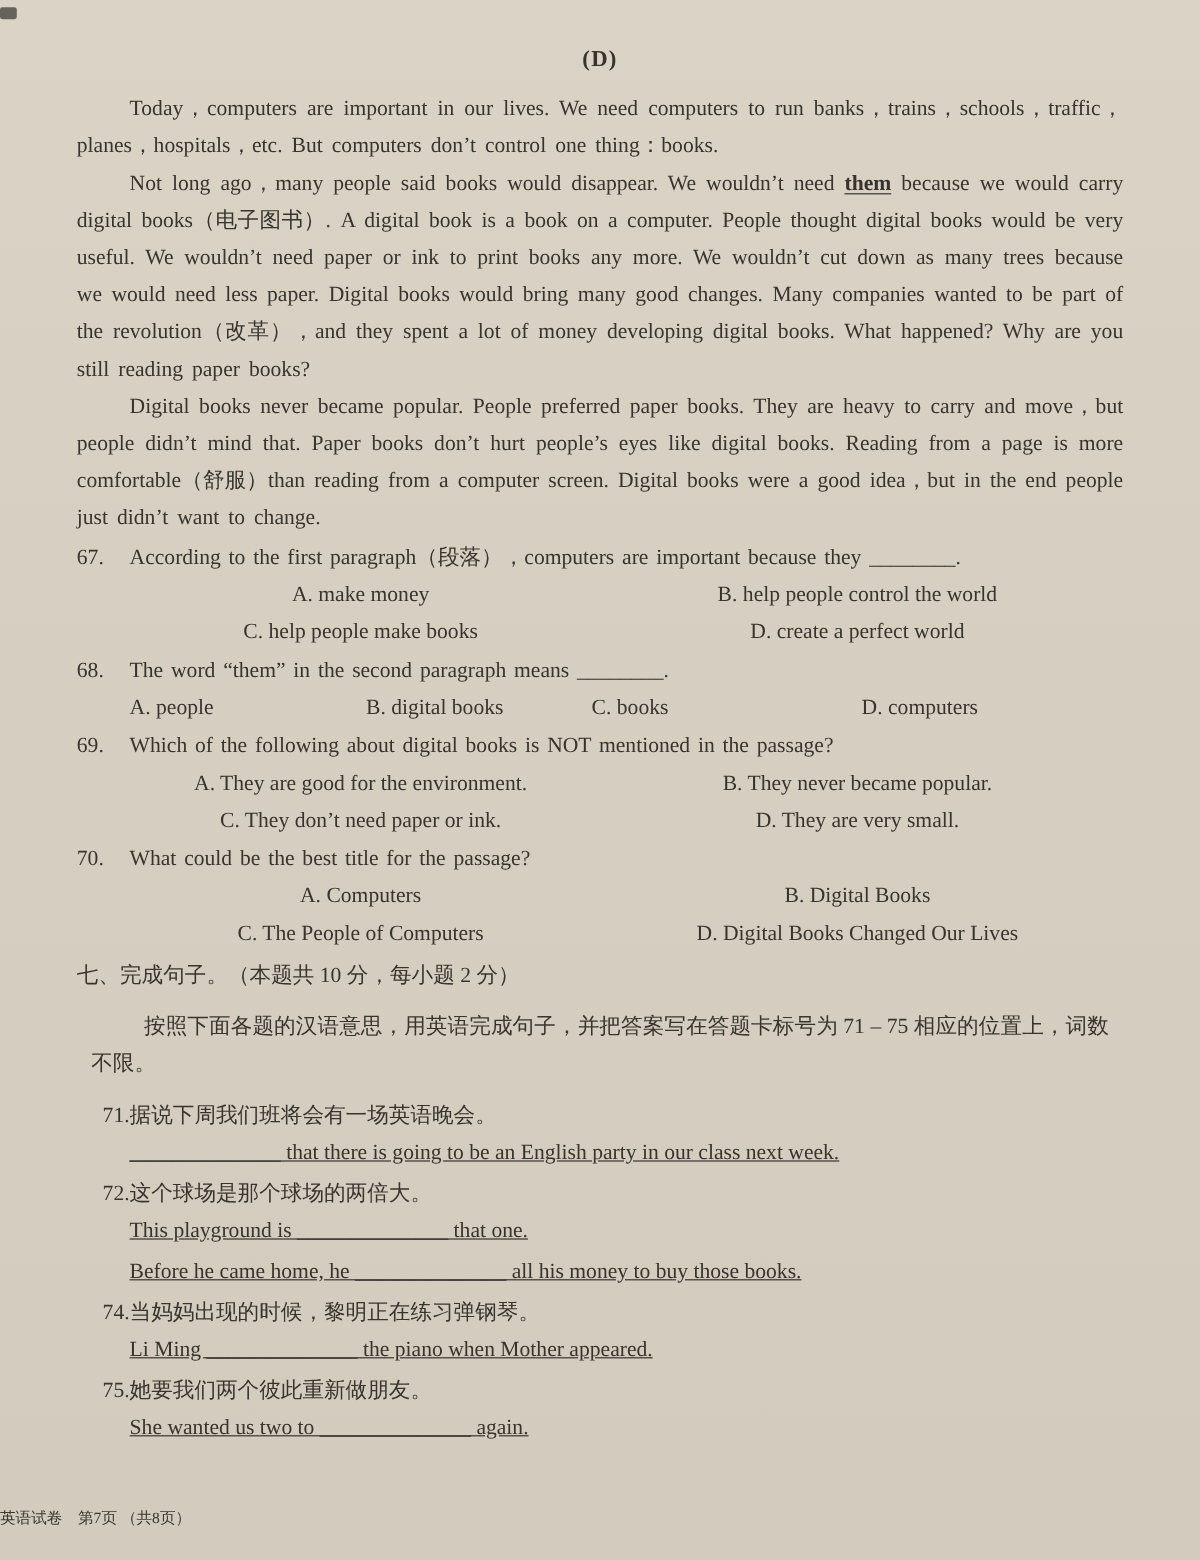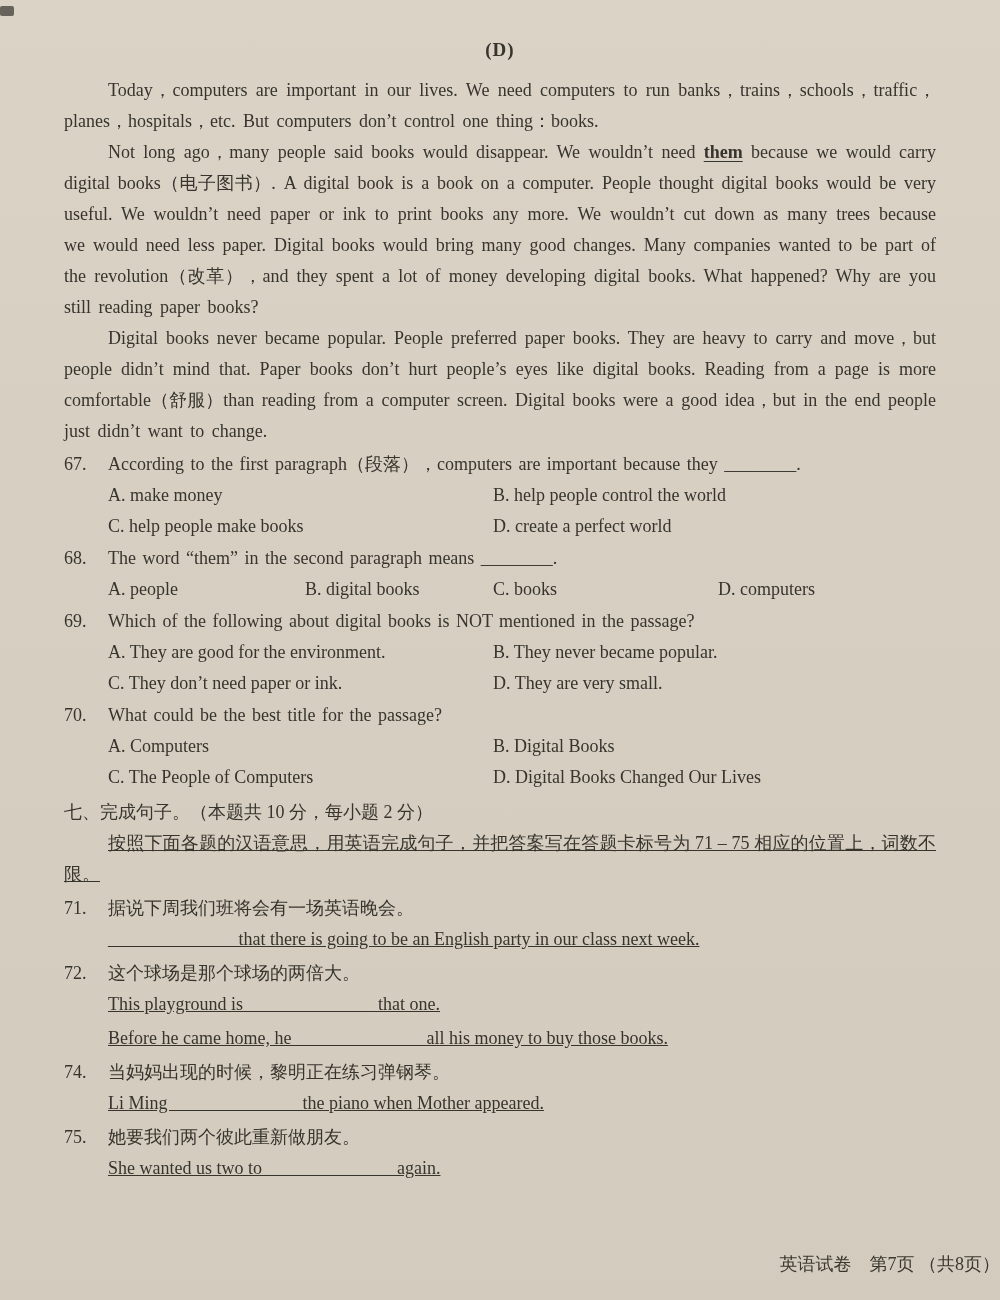--- a/index.html
+++ b/index.html
@@ -31,33 +31,33 @@
     margin: 0; text-indent: 44px;
     text-align: justify; word-spacing: 3px;
   }
   .u { text-decoration: underline; text-underline-offset: 3px; font-weight: bold; }
   .questions { margin-top: 2px; }
   .question { margin-top: 1px; }
   .q-line { display: flex; }
   .q-num { flex: 0 0 44px; }
   .q-text { flex: 1; word-spacing: 2px; }
   .opts { margin-left: 44px; display: grid; }
-  .opts.two-col { grid-template-columns: 385px 1fr; }
+  .opts.two-col { grid-template-columns: 385px 1fr; text-align: center; }
   .opts.four-col { grid-template-columns: 197px 188px 225px 1fr; }
   .sec7-title { margin-top: 4px; }
-  .instructions { margin: 0; text-indent: 44px; text-align: justify; text-decoration: underline; }
+  .instructions { margin: 12px; text-indent: 44px; text-align: justify; }
   .items { margin-top: 2px; }
   .item { margin-top: 3px; }
   .item-line { display: flex; }
-  .item-num { flex: 0 0 44px; }
+  .item-num { flex: 0 0 44px; text-align: right; }
   .item-cn { flex: 1; }
   .item-en { margin-left: 44px; text-decoration: underline; }
   .footer {
     position: absolute; left: 0; right: 0; bottom: 20px;
-    text-align: right; font-size: 18px; color: #3a372f;
+    text-align: left; font-size: 13px; color: #3a372f;
   }
 </style>
 </head>
 <body>
 
 <div class="page">
 
   <div class="scan-smudge"></div>
 
   <div class="section-title">(D)</div>

